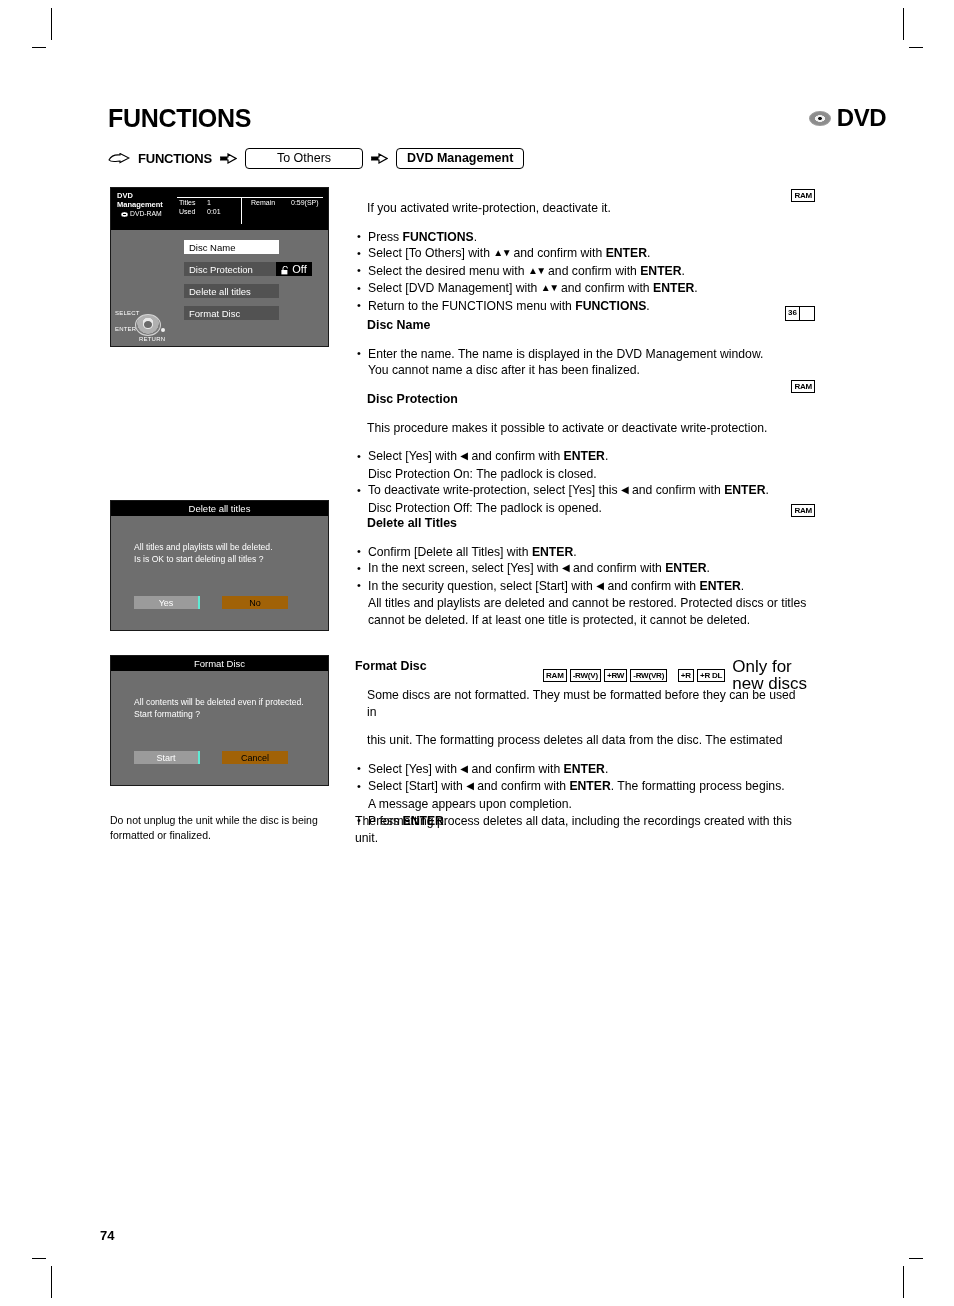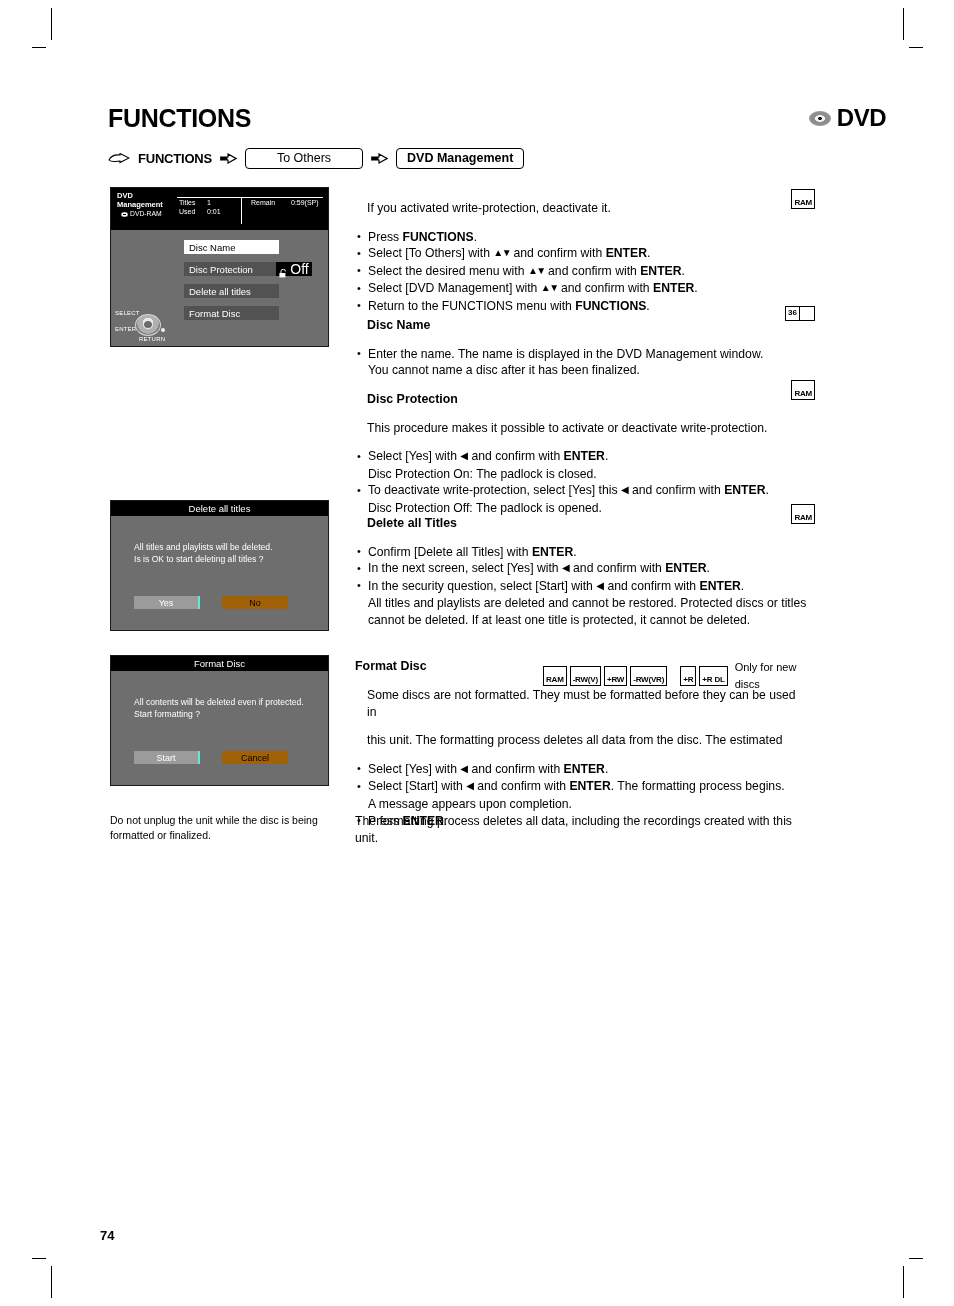--- a/index.html
+++ b/index.html
@@ -196,21 +196,21 @@
     right: 0;
     top: 0;
     height: 14px;
     width: 36px;
     background: #000000;
     color: #ffffff;
     display: flex;
     align-items: center;
     justify-content: center;
     gap: 3px;
-    font-size: 14px;
+    font-size: 11px;
     text-align: right;
   }
   .padlock {
     width: 8px; height: 9px; position: relative; display:inline-block;
   }
 
   .dpad-cluster {
     position: absolute;
     left: 4px;
     bottom: 3px;
@@ -321,21 +321,21 @@
   .ud { letter-spacing: -1.5px; font-size: 10px; position: relative; top: -1px; }
   .lt { font-size: 10px; position: relative; top: -1px; }
 
   
   .badge {
     display: inline-block;
     border: 1px solid #000;
     font-size: 8px;
     font-weight: bold;
     line-height: 9px;
-    padding: 8px 2px 1px;
+    padding: 1px 2px 1px;
     letter-spacing: -0.2px;
     vertical-align: middle;
     background: #fff;
     white-space: nowrap;
   }
   .badge-right {
     position: absolute;
     right: 0;
     top: 1px;
   }
@@ -375,21 +375,21 @@
   #sec-delete-all-titles { top: 503px; }
   #sec-format-disc { top: 658px; }
 
   #sec-format-disc .fd-headline {
     position: relative;
     height: 17px;
   }
   #sec-format-disc .fd-headline .heading { position: absolute; left: 0; top: 0; }
   #sec-format-disc .fd-headline .badge-row { left: 188px; top: 1px; }
   #sec-format-disc .fd-headline .gap { width: 8px; display: inline-block; }
-  #sec-format-disc .fd-headline .only-new { font-size: 11px; margin-left: 4px; }
+  #sec-format-disc .fd-headline .only-new { font-size: 17px; margin-left: 4px; }
 
   
   #note-left {
     position: absolute;
     left: 110px;
     top: 813px;
     width: 215px;
     font-size: 10.5px;
     line-height: 14.5px;
   }

